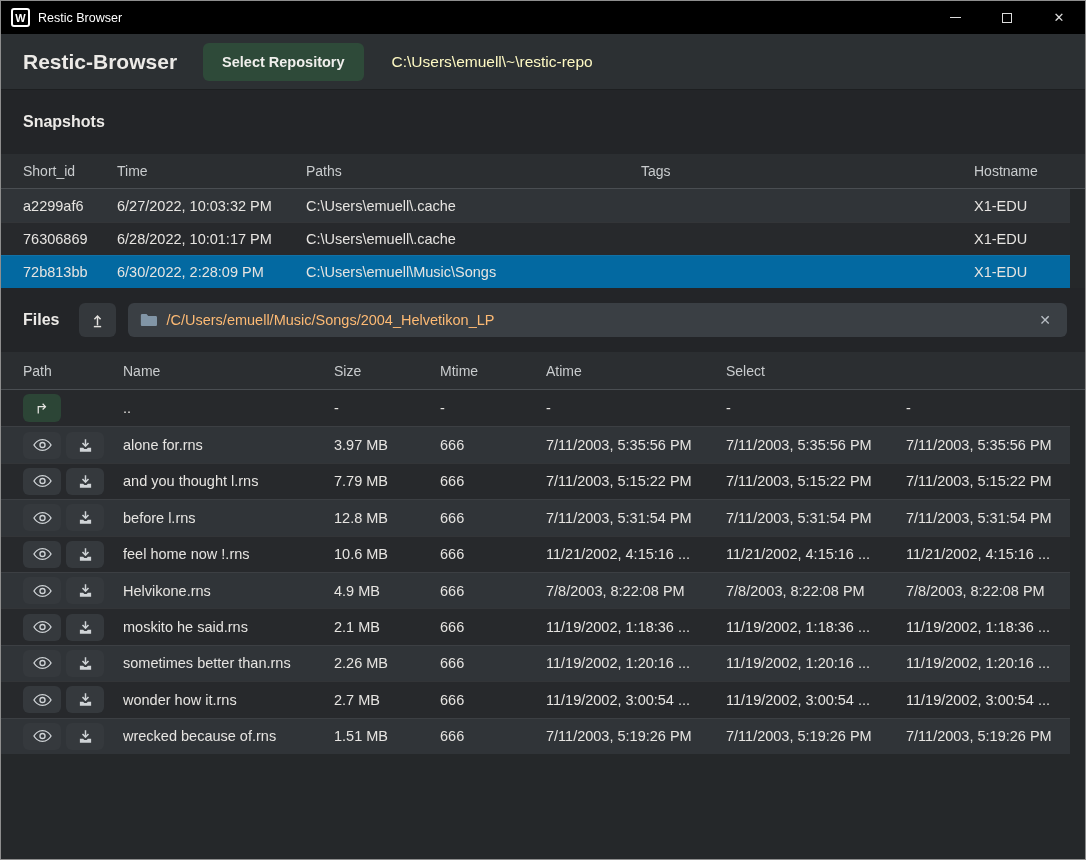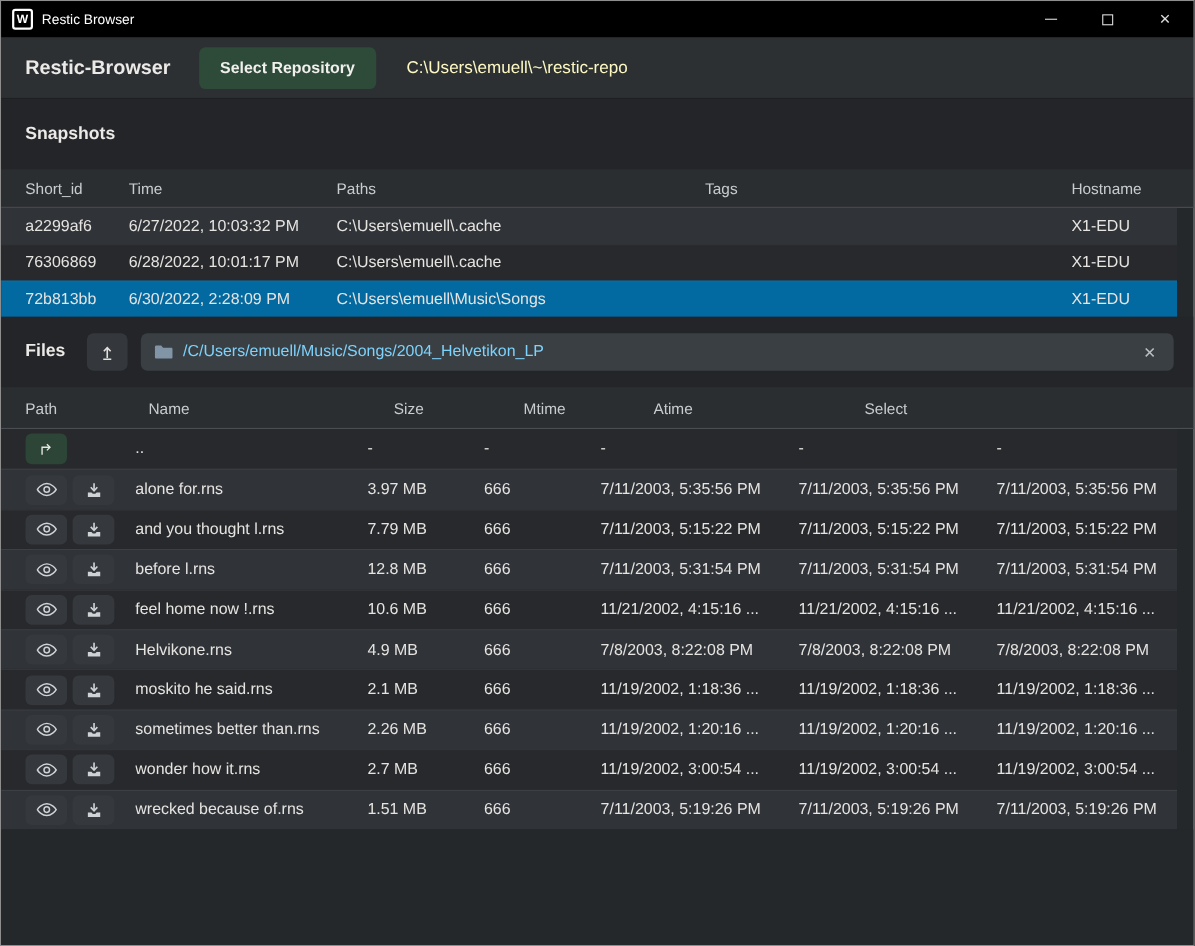--- a/index.html
+++ b/index.html
@@ -29,42 +29,42 @@
   .win-btn { width:52px; height:100%; display:flex; align-items:center; justify-content:center; cursor:default; }
   .glyph-min { width:11px; height:1px; background:#dcdcdc; display:block; }
   .glyph-max { width:10px; height:10px; border:1px solid #dcdcdc; display:block; }
   .glyph-close { color:#dcdcdc; font-size:13px; line-height:1; }
 
   
   .header-bar {
     height:56px; background:#2c3033; border-bottom:1px solid #1d1f21;
     display:flex; align-items:center; padding:0 22px;
   }
-  .app-title { font-size:18px; font-weight:bold; color:#eceae7; margin-right:26px; }
+  .app-title { font-size:21px; font-weight:bold; color:#eceae7; margin-right:26px; }
   .select-repo-btn {
     background:#2e4a39; color:#f0efec; border:none; border-radius:6px;
     font-family:inherit; font-size:14.5px; font-weight:bold;
     padding:11px 19px; margin-right:28px; cursor:pointer;
   }
   .repo-path { font-size:15.5px; color:#fef9c3; }
 
   
   .section-strip {
     height:64px; background:#232528; display:flex; align-items:center;
     padding:0 18px 0 22px;
   }
   .section-title { font-size:16px; font-weight:bold; color:#eceae7; }
 
   
   .snap-grid { display:grid; grid-template-columns:94px 189px 335px 333px 1fr; padding-left:22px; }
   .files-grid { display:grid; grid-template-columns:100px 211px 106px 106px 180px 180px 1fr; padding-left:22px; }
 
   .table-header { background:#2b2e31; border-bottom:1px solid #4a4e52; }
   .snap-grid.table-header { height:35px; }
-  .files-grid.table-header { height:38px;gap:12px; }
+  .files-grid.table-header { height:38px; }
   .th { display:flex; align-items:center; font-size:14px; color:#c9ccce; white-space:nowrap; overflow:hidden; }
 
   .snap-row { height:33px; }
   .file-row { height:36.4px; }
   .snap-row + .snap-row, .file-row + .file-row { border-top:1px solid rgba(255,255,255,0.06); }
   .row-light { background:#303438; }
   .row-dark  { background:#27292c; }
   .row-selected { background:#0369a1; }
   .rows-wrap { margin-right:15px; }
 
@@ -77,21 +77,21 @@
   .updir-btn {
     width:37px; height:34px; background:#34383c; border:none; border-radius:6px;
     margin:0 12px 0 20px; display:flex; align-items:center; justify-content:center; cursor:pointer;
   }
   .pathbar {
     flex:1; height:34px; background:#3a3f44; border-radius:6px;
     display:flex; align-items:center; padding:0 12px; gap:9px;
   }
   .pathbar input {
     flex:1; background:transparent; border:none; outline:none;
-    color:#7dd3fc; font-family:inherit; font-size:14.5px;
+    color:#fdba74; font-family:inherit; font-size:14.5px;
   }
   .clear-btn {
     background:transparent; border:none; color:#b9bfc5; font-size:14px;
     cursor:pointer; padding:2px 4px; line-height:1;
   }
 
   
   .actions { display:flex; align-items:center; gap:5px; }
   .icon-btn {
     width:38px; height:27px; background:#35393d; border:none; border-radius:6px;

